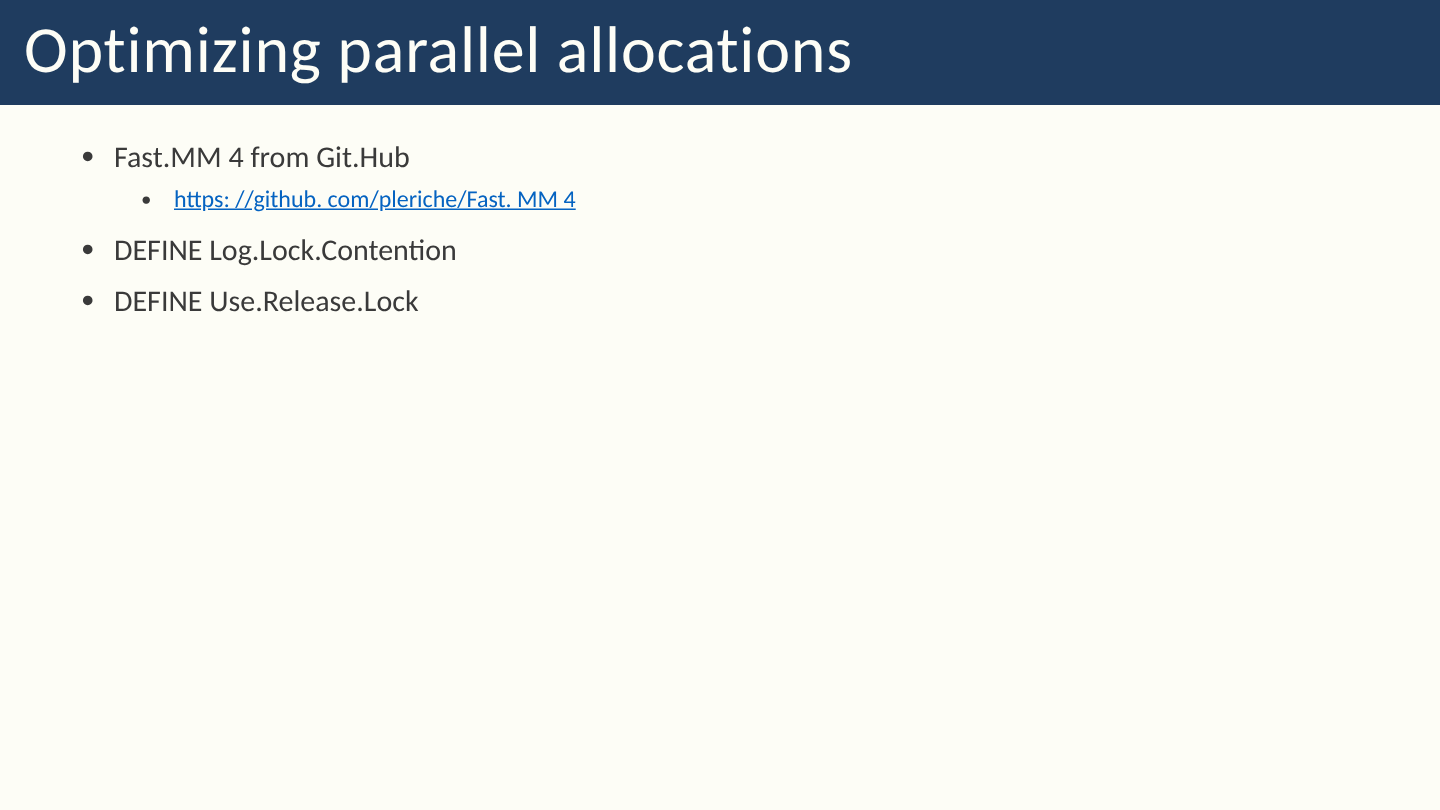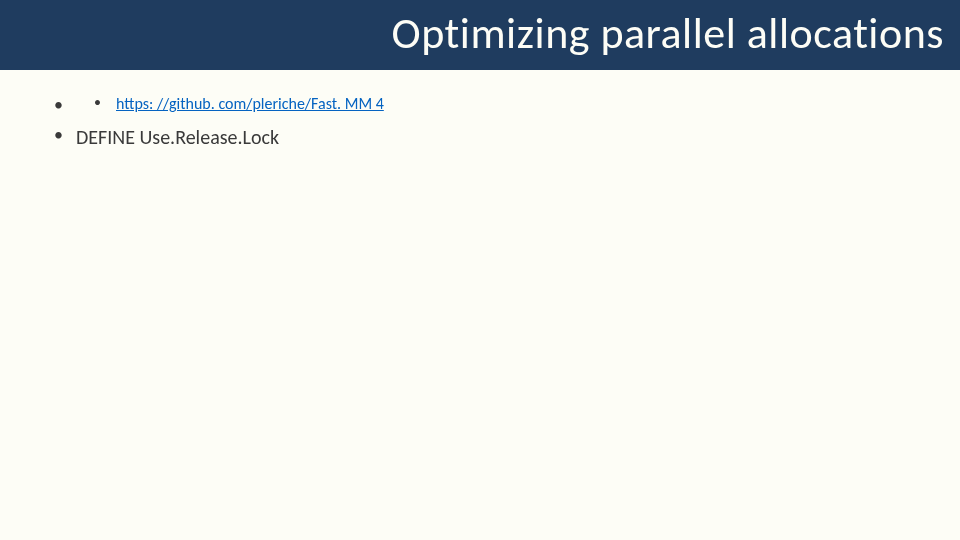--- a/index.html
+++ b/index.html
@@ -5,21 +5,20 @@
   * { margin: 0; padding: 0; box-sizing: border-box; }
   html, body { width: 960px; height: 540px; font-family: "Segoe UI", "Calibri", Arial, sans-serif; }
   body { background: #fdfdf6; color: #3a3a3a; }
   .title-bar {
     background: #1f3c5f;
     color: #fdfdf6;
     font-size: 44px;
     font-weight: 300;
     padding: 6px 16px 10px 16px;
     letter-spacing: 0.5px;
-    text-align: right;
   }
   .content {
     padding: 20px 48px 0 48px;
     font-size: 20px;
     line-height: 1.5;
   }
   ul.outer { list-style: none; }
   ul.outer > li { position: relative; padding-left: 28px; margin-bottom: 4px; }
   ul.outer > li::before {
     content: "•";
@@ -49,23 +48,27 @@
 </head>
 <body>
 
 <div class="title-bar">
   <span>Optimizing parallel allocations</span>
 </div>
 
 <div class="content">
   <ul class="outer">
     <li>
+      <span>Fast.MM 4 from Git.Hub</span>
       <ul class="inner">
         <li>
           <a class="link">https: //github. com/pleriche/Fast. MM 4</a>
         </li>
       </ul>
+    </li>
+    <li>
+      <span>DEFINE Log.Lock.Contention</span>
     </li>
     <li>
       <span>DEFINE Use.Release.Lock</span>
     </li>
   </ul>
 </div>
 
 </body></html>

